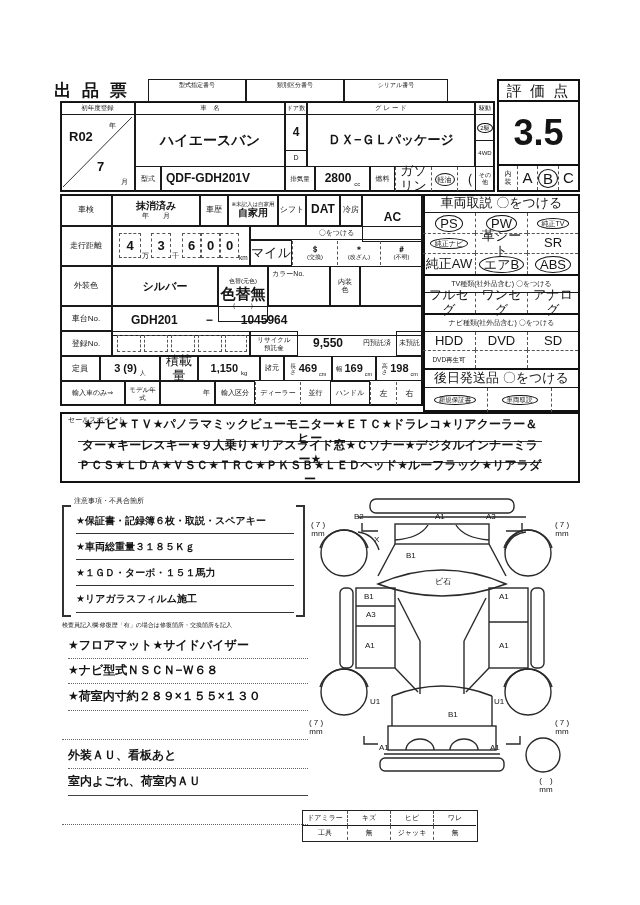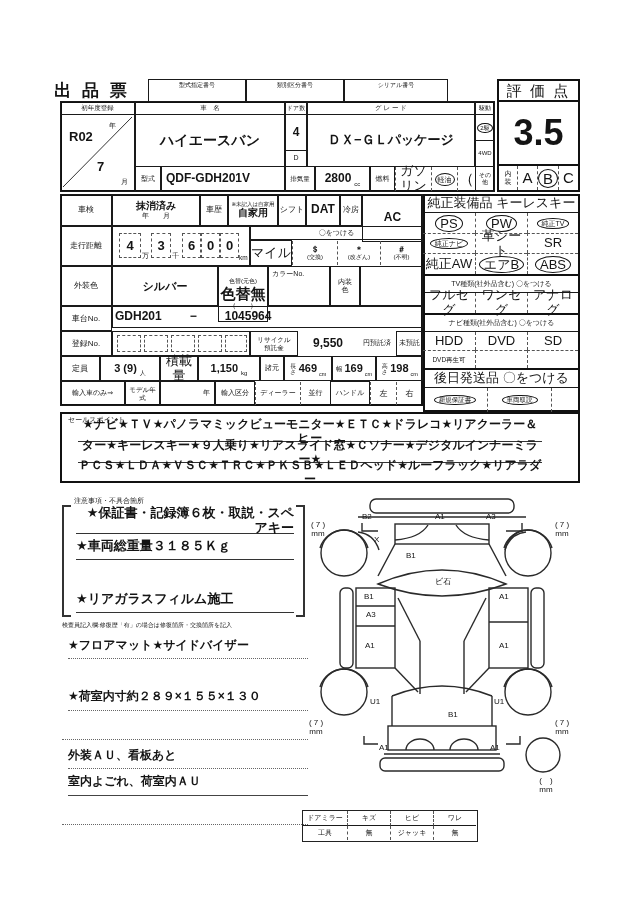--- a/index.html
+++ b/index.html
@@ -14,21 +14,21 @@
   .bold{font-weight:bold;}
   .dashL{border-left:1px dashed #555;}
   .dashT{border-top:1px dashed #555;}
   .solB{border-bottom:1px solid #1a1a1a;}
   .sol2T{border-top:2px solid #111;}
   .ub{border-bottom:1.5px solid #333;}
   .dotB{border-bottom:1.5px dotted #666;}
   .circ{display:inline-flex;align-items:center;justify-content:center;border:1.5px solid #111;border-radius:50%;padding:1px 4px;line-height:1;}
   .dbox{border:1px dashed #555;display:flex;align-items:center;justify-content:center;font-weight:bold;}
   .f5{font-size:5.5px}.f6{font-size:6px}.f65{font-size:6.5px}.f7{font-size:7px}.f75{font-size:13px}
-  .f8{font-size:8px}.f9{font-size:15px}.f10{font-size:10px}.f11{font-size:11px}.f115{font-size:13px}
+  .f8{font-size:8px}.f9{font-size:15px}.f10{font-size:10px}.f11{font-size:11px}.f115{font-size:10px}
   .f12{font-size:12px}.f13{font-size:13px}.f14{font-size:14px}.f17{font-size:17px}.f34{font-size:36px}
   .lbl-top{position:absolute;top:1px;left:0;right:0;text-align:center;}
   svg{display:block}
   .dlab{position:absolute;font-size:8px;line-height:1;}
 </style>
 </head>
 <body>
 
 <div class="sheet">
 
@@ -148,21 +148,21 @@
   </div>
   <div class="c bd" style="left:268px;top:266px;width:62px;height:40px">
     <span class="c f7" style="left:3px;top:2px">カラーNo.</span>
   </div>
   <div class="c bd fx f7" style="left:330px;top:266px;width:30px;height:40px">
       <span style="width:16px">内装色</span>
     </div>
   <div class="c bd" style="left:360px;top:266px;width:63px;height:40px"></div>
 
   <div class="c bd fx f8" style="left:60px;top:306px;width:52px;height:25px">車台No.</div>
-  <div class="c bd fx start f12 bold" style="left:112px;top:306px;width:311px;height:22px;padding-left:2px">
+  <div class="c bd fx start f12 bold" style="left:112px;top:306px;width:311px;height:30px;padding-left:18px">
     <span>GDH201</span>
     <span style="margin:0 28px">−</span>
     <span>1045964</span>
   </div>
 
   <div class="c bd fx f8" style="left:60px;top:331px;width:52px;height:25px">登録No.</div>
   <div class="c bd" style="left:112px;top:331px;width:138px;height:25px">
     <div class="c dbox" style="left:4px;top:3px;width:24px;height:17px"></div>
     <div class="c dbox" style="left:31px;top:3px;width:24px;height:17px"></div>
     <div class="c dbox" style="left:58px;top:3px;width:24px;height:17px"></div>
@@ -210,21 +210,21 @@
     </div>
   <div class="c bd fx f7" style="left:160px;top:381px;width:55px;height:25px;justify-content:flex-end;padding-right:4px">年</div>
   <div class="c bd fx f7" style="left:215px;top:381px;width:40px;height:25px">輸入区分</div>
   <div class="c fx f7 dashL" style="left:255px;top:382px;width:45px;height:23px">ディーラー</div>
   <div class="c fx f7 dashL" style="left:300px;top:382px;width:30px;height:23px">並行</div>
   <div class="c bd fx f7" style="left:330px;top:381px;width:40px;height:25px">ハンドル</div>
   <div class="c fx f8 dashL" style="left:370px;top:382px;width:26px;height:23px">左</div>
   <div class="c fx f8 dashL" style="left:396px;top:382px;width:26px;height:23px">右</div>
 
   <div class="c bd2" style="left:423px;top:194px;width:157px;height:218px"></div>
-  <div class="c fx f75 solB" style="left:425px;top:194px;width:153px;height:19px">純正装備品 キーレスキー</div>
+  <div class="c fx f75 solB" style="left:425px;top:194px;width:153px;height:19px">車両取説 〇をつける</div>
   <div class="c fx" style="left:423px;top:213px;width:52px;height:20px">
       <span class="circ f75">PS</span>
     </div>
   <div class="c fx dashL" style="left:475px;top:213px;width:52px;height:20px">
       <span class="circ f75">PW</span>
     </div>
   <div class="c fx dashL" style="left:527px;top:213px;width:51px;height:20px">
       <span class="circ f7">純正TV</span>
     </div>
   <div class="c fx dashT" style="left:423px;top:233px;width:52px;height:20px">
@@ -263,23 +263,25 @@
   <span class="c f7" style="left:68px;top:415px">セールスポイント</span>
   <div class="c fx f12 bold ub" style="left:78px;top:422px;width:464px;height:20px">★ナビ★ＴＶ★パノラマミックビューモニター★ＥＴＣ★ドラレコ★リアクーラー＆ヒー</div>
   <div class="c fx f12 bold ub" style="left:78px;top:443px;width:464px;height:20px">ター★キーレスキー★９人乗り★リアスライド窓★Ｃソナー★デジタルインナーミラー★</div>
   <div class="c fx f12 bold" style="left:78px;top:464px;width:464px;height:17px">ＰＣＳ★ＬＤＡ★ＶＳＣ★ＴＲＣ★ＰＫＳＢ★ＬＥＤヘッド★ルーフラック★リアラダー</div>
 
   <span class="c f7" style="left:74px;top:496px">注意事項・不具合箇所</span>
   <div class="c" style="left:62px;top:505px;width:9px;height:112px;border-left:2px solid #333;border-top:2px solid #333;border-bottom:2px solid #333"></div>
   <div class="c" style="left:296px;top:505px;width:9px;height:112px;border-right:2px solid #333;border-top:2px solid #333;border-bottom:2px solid #333"></div>
   <div class="c fx f115 bold ub start" style="left:76px;top:508px;width:218px;height:26px">★保証書・記録簿６枚・取説・スペアキー</div>
   <div class="c fx f115 bold ub start" style="left:76px;top:534px;width:218px;height:26px">★車両総重量３１８５Ｋｇ</div>
+  <div class="c fx f115 bold ub start" style="left:76px;top:560px;width:218px;height:26px">★１ＧＤ・ターボ・１５１馬力</div>
   <div class="c fx f115 bold ub start" style="left:76px;top:586px;width:218px;height:27px">★リアガラスフィルム施工</div>
   <span class="c f6" style="left:62px;top:621px;width:248px">検査員記入欄:修復歴「有」の場合は修復箇所・交換箇所を記入</span>
   <div class="c fx f12 bold dotB start" style="left:68px;top:634px;width:240px;height:25px">★フロアマット★サイドバイザー</div>
+  <div class="c fx f12 bold dotB start" style="left:68px;top:659px;width:240px;height:25px">★ナビ型式ＮＳＣＮ−Ｗ６８</div>
   <div class="c fx f12 bold dotB start" style="left:68px;top:684px;width:240px;height:27px">★荷室内寸約２８９×１５５×１３０</div>
   <div class="c dotB" style="left:62px;top:711px;width:246px;height:29px"></div>
   <div class="c fx f12 bold dotB start" style="left:68px;top:744px;width:240px;height:25px">外装ＡＵ、看板あと</div>
   <div class="c fx f12 bold start" style="left:68px;top:769px;width:240px;height:27px;border-bottom:1.5px solid #444">室内よごれ、荷室内ＡＵ</div>
   <div class="c dotB" style="left:62px;top:796px;width:246px;height:29px"></div>
 
   <div class="c" style="left:300px;top:496px;width:280px;height:310px">
     <svg width="280" height="310" viewBox="0 0 280 310" fill="none" stroke="#2a2a2a" stroke-width="1.4">
 
       <rect x="70" y="3" width="144" height="14" rx="6"></rect>
@@ -332,21 +334,21 @@
       <path d="M106,254 a14,11 0 0 1 28,0"></path>
         <path d="M150,254 a14,11 0 0 1 28,0"></path>
       <path d="M64,240 v8 h14"></path>
         <path d="M220,240 v8 h-14"></path>
 
       <path d="M84,258 H200"></path>
       <rect x="80" y="262" width="124" height="13" rx="5"></rect>
 
       <circle cx="243" cy="259" r="17"></circle>
     </svg>
-    <span class="dlab" style="left:62px;top:17px">B2</span>
+    <span class="dlab" style="left:54px;top:17px">B2</span>
     <span class="dlab" style="left:135px;top:17px">A1</span>
     <span class="dlab" style="left:186px;top:17px">A3</span>
     <span class="dlab" style="left:74px;top:40px">X</span>
     <span class="dlab" style="left:106px;top:56px">B1</span>
     <span class="dlab" style="left:135px;top:82px">ビ石</span>
     <span class="dlab" style="left:64px;top:97px">B1</span>
     <span class="dlab" style="left:66px;top:115px">A3</span>
     <span class="dlab" style="left:65px;top:146px">A1</span>
     <span class="dlab" style="left:199px;top:97px">A1</span>
     <span class="dlab" style="left:199px;top:146px">A1</span>

